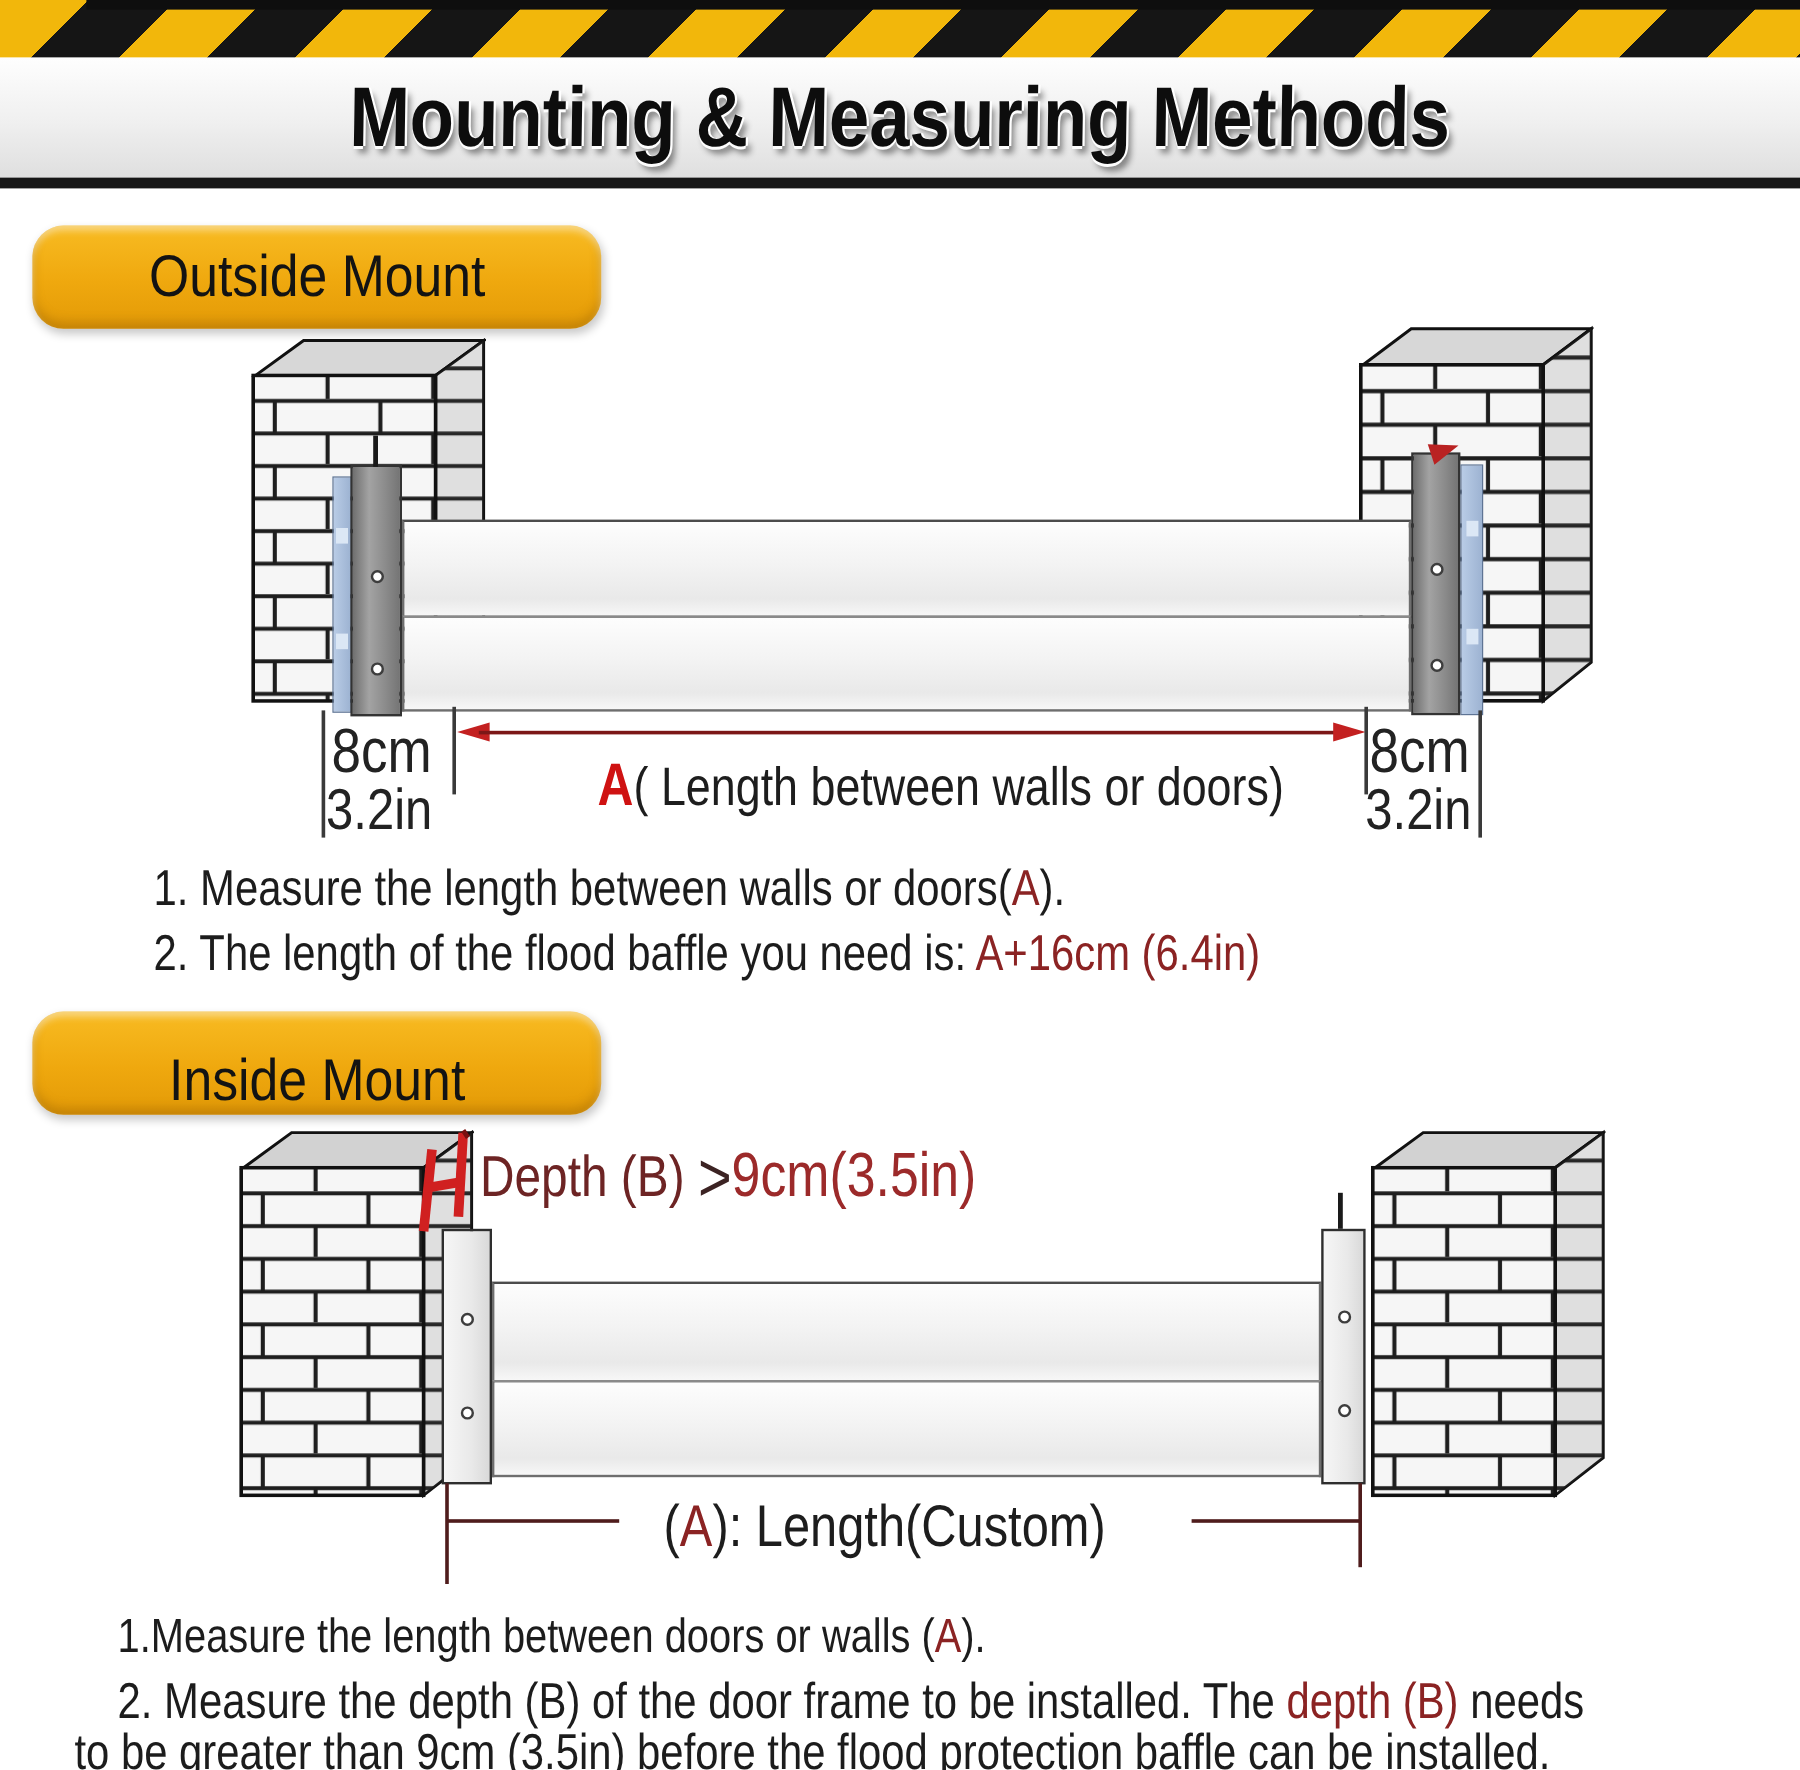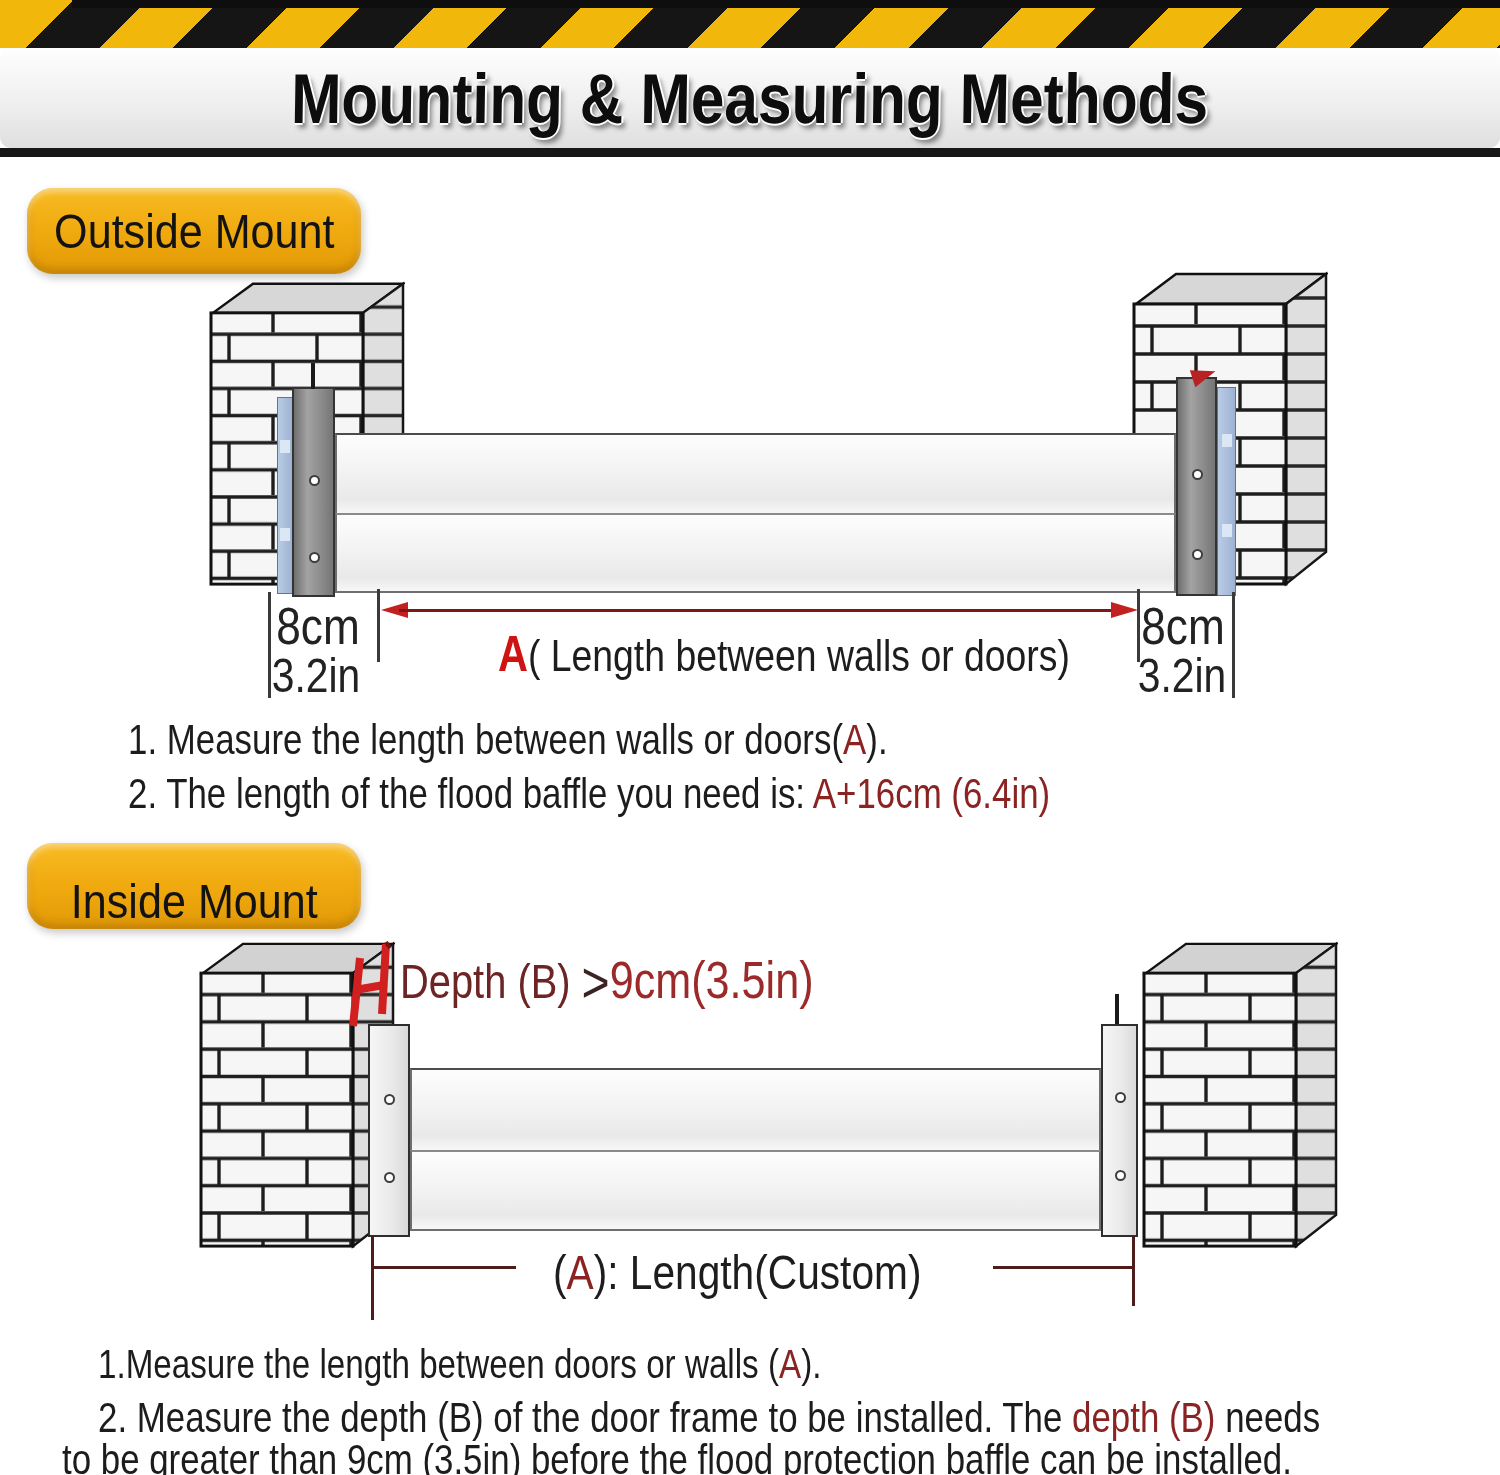--- a/index.html
+++ b/index.html
@@ -11,28 +11,28 @@
   .nowrap { white-space:nowrap; }
   .cx { transform:scaleX(0.83); transform-origin:0 50%; }
   .cxc { transform:scaleX(0.85); transform-origin:50% 50%; }
 
   
   .stripes { left:0; top:0; width:1500px; height:48px;
     background:repeating-linear-gradient(135deg,#f2b70b 0 52px,#151515 52px 104px); }
   .topbar { left:72px; top:0; width:1428px; height:8px; background:#0e0e0e; }
   .titleband { left:0; top:48px; width:1500px; height:100px;
     background:linear-gradient(180deg,#fefefe 0%,#efefef 55%,#dfdfdf 100%);
-    display:flex; align-items:center; justify-content:center;border-radius:11px; }
+    display:flex; align-items:center; justify-content:center; }
   .title { font-size:63px; font-weight:bold; color:#0d0d0d; letter-spacing:0px;
     transform:scaleY(1.12) scaleX(0.96) skewX(-1deg);
     text-shadow:2px 0 0 #ffffff, 0 2px 0 #fdfdfd, 4px 5px 5px rgba(0,0,0,0.45); }
   .underbar { left:0; top:148px; width:1500px; height:9px; background:#171717; }
 
   
-  .badge { left:27px; width:334px; height:86px; border-radius:26px;
+  .badge { left:27px; width:474px; height:86px; border-radius:26px;
     background:linear-gradient(180deg,#f8bb22 0%,#efa80e 55%,#e39a07 100%);
     box-shadow:inset 0 4px 6px rgba(255,255,255,0.45), inset 0 -5px 9px rgba(145,92,0,0.4), 2px 4px 8px rgba(0,0,0,0.22);
     display:flex; align-items:center; justify-content:center;
     font-size:49px; color:#131313; }
   .badge > span { transform:scaleX(0.88); }
 
   
   .pillar { position:absolute; }
 
   

